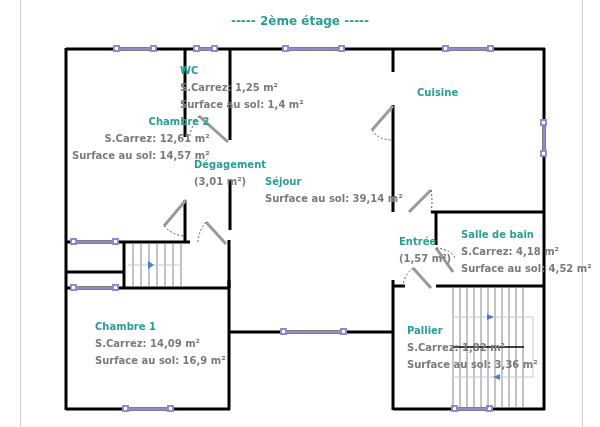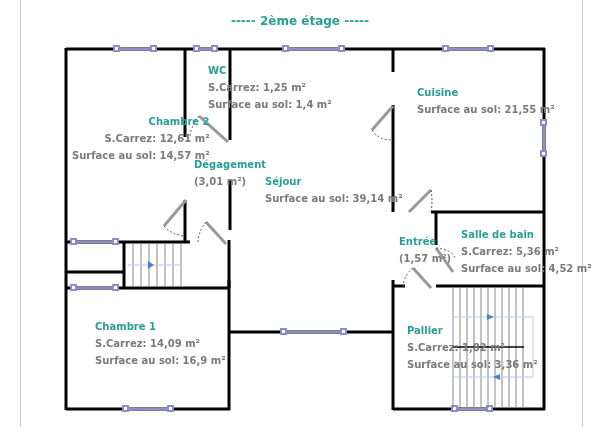--- a/index.html
+++ b/index.html
@@ -139,49 +139,48 @@
     <path d="M413,268 Q403,276 403,288" stroke-dasharray="2,2"></path>
   </g>
 </svg>
 
 <div class="room-label" style="left:72px;top:113px;text-align:right;">
   <div class="room-name">Chambre 2</div>
   <div class="room-val">S.Carrez: 12,61 m²</div>
   <div class="room-val">Surface au sol: 14,57 m²</div>
 </div>
 
-<div class="room-label" style="left:208px;top:62px;">
+<div class="room-label" style="left:180px;top:62px;">
   <div class="room-name">WC</div>
   <div class="room-val">S.Carrez: 1,25 m²</div>
   <div class="room-val">Surface au sol: 1,4 m²</div>
 </div>
 
 <div class="room-label" style="left:194px;top:156px;">
   <div class="room-name">Dégagement</div>
   <div class="room-val">(3,01 m²)</div>
 </div>
 
 <div class="room-label" style="left:265px;top:173px;">
   <div class="room-name">Séjour</div>
   <div class="room-val">Surface au sol: 39,14 m²</div>
 </div>
 
 <div class="room-label" style="left:417px;top:84px;">
   <div class="room-name">Cuisine</div>
-  <div class="room-val">Surface au sol: 21,55 m²</div>
 </div>
 
 <div class="room-label" style="left:399px;top:233px;">
   <div class="room-name">Entrée</div>
   <div class="room-val">(1,57 m²)</div>
 </div>
 
 <div class="room-label" style="left:461px;top:226px;">
   <div class="room-name">Salle de bain</div>
-  <div class="room-val">S.Carrez: 5,36 m²</div>
+  <div class="room-val">S.Carrez: 4,18 m²</div>
   <div class="room-val">Surface au sol: 4,52 m²</div>
 </div>
 
 <div class="room-label" style="left:95px;top:318px;">
   <div class="room-name">Chambre 1</div>
   <div class="room-val">S.Carrez: 14,09 m²</div>
   <div class="room-val">Surface au sol: 16,9 m²</div>
 </div>
 
 <div class="room-label" style="left:407px;top:322px;">

